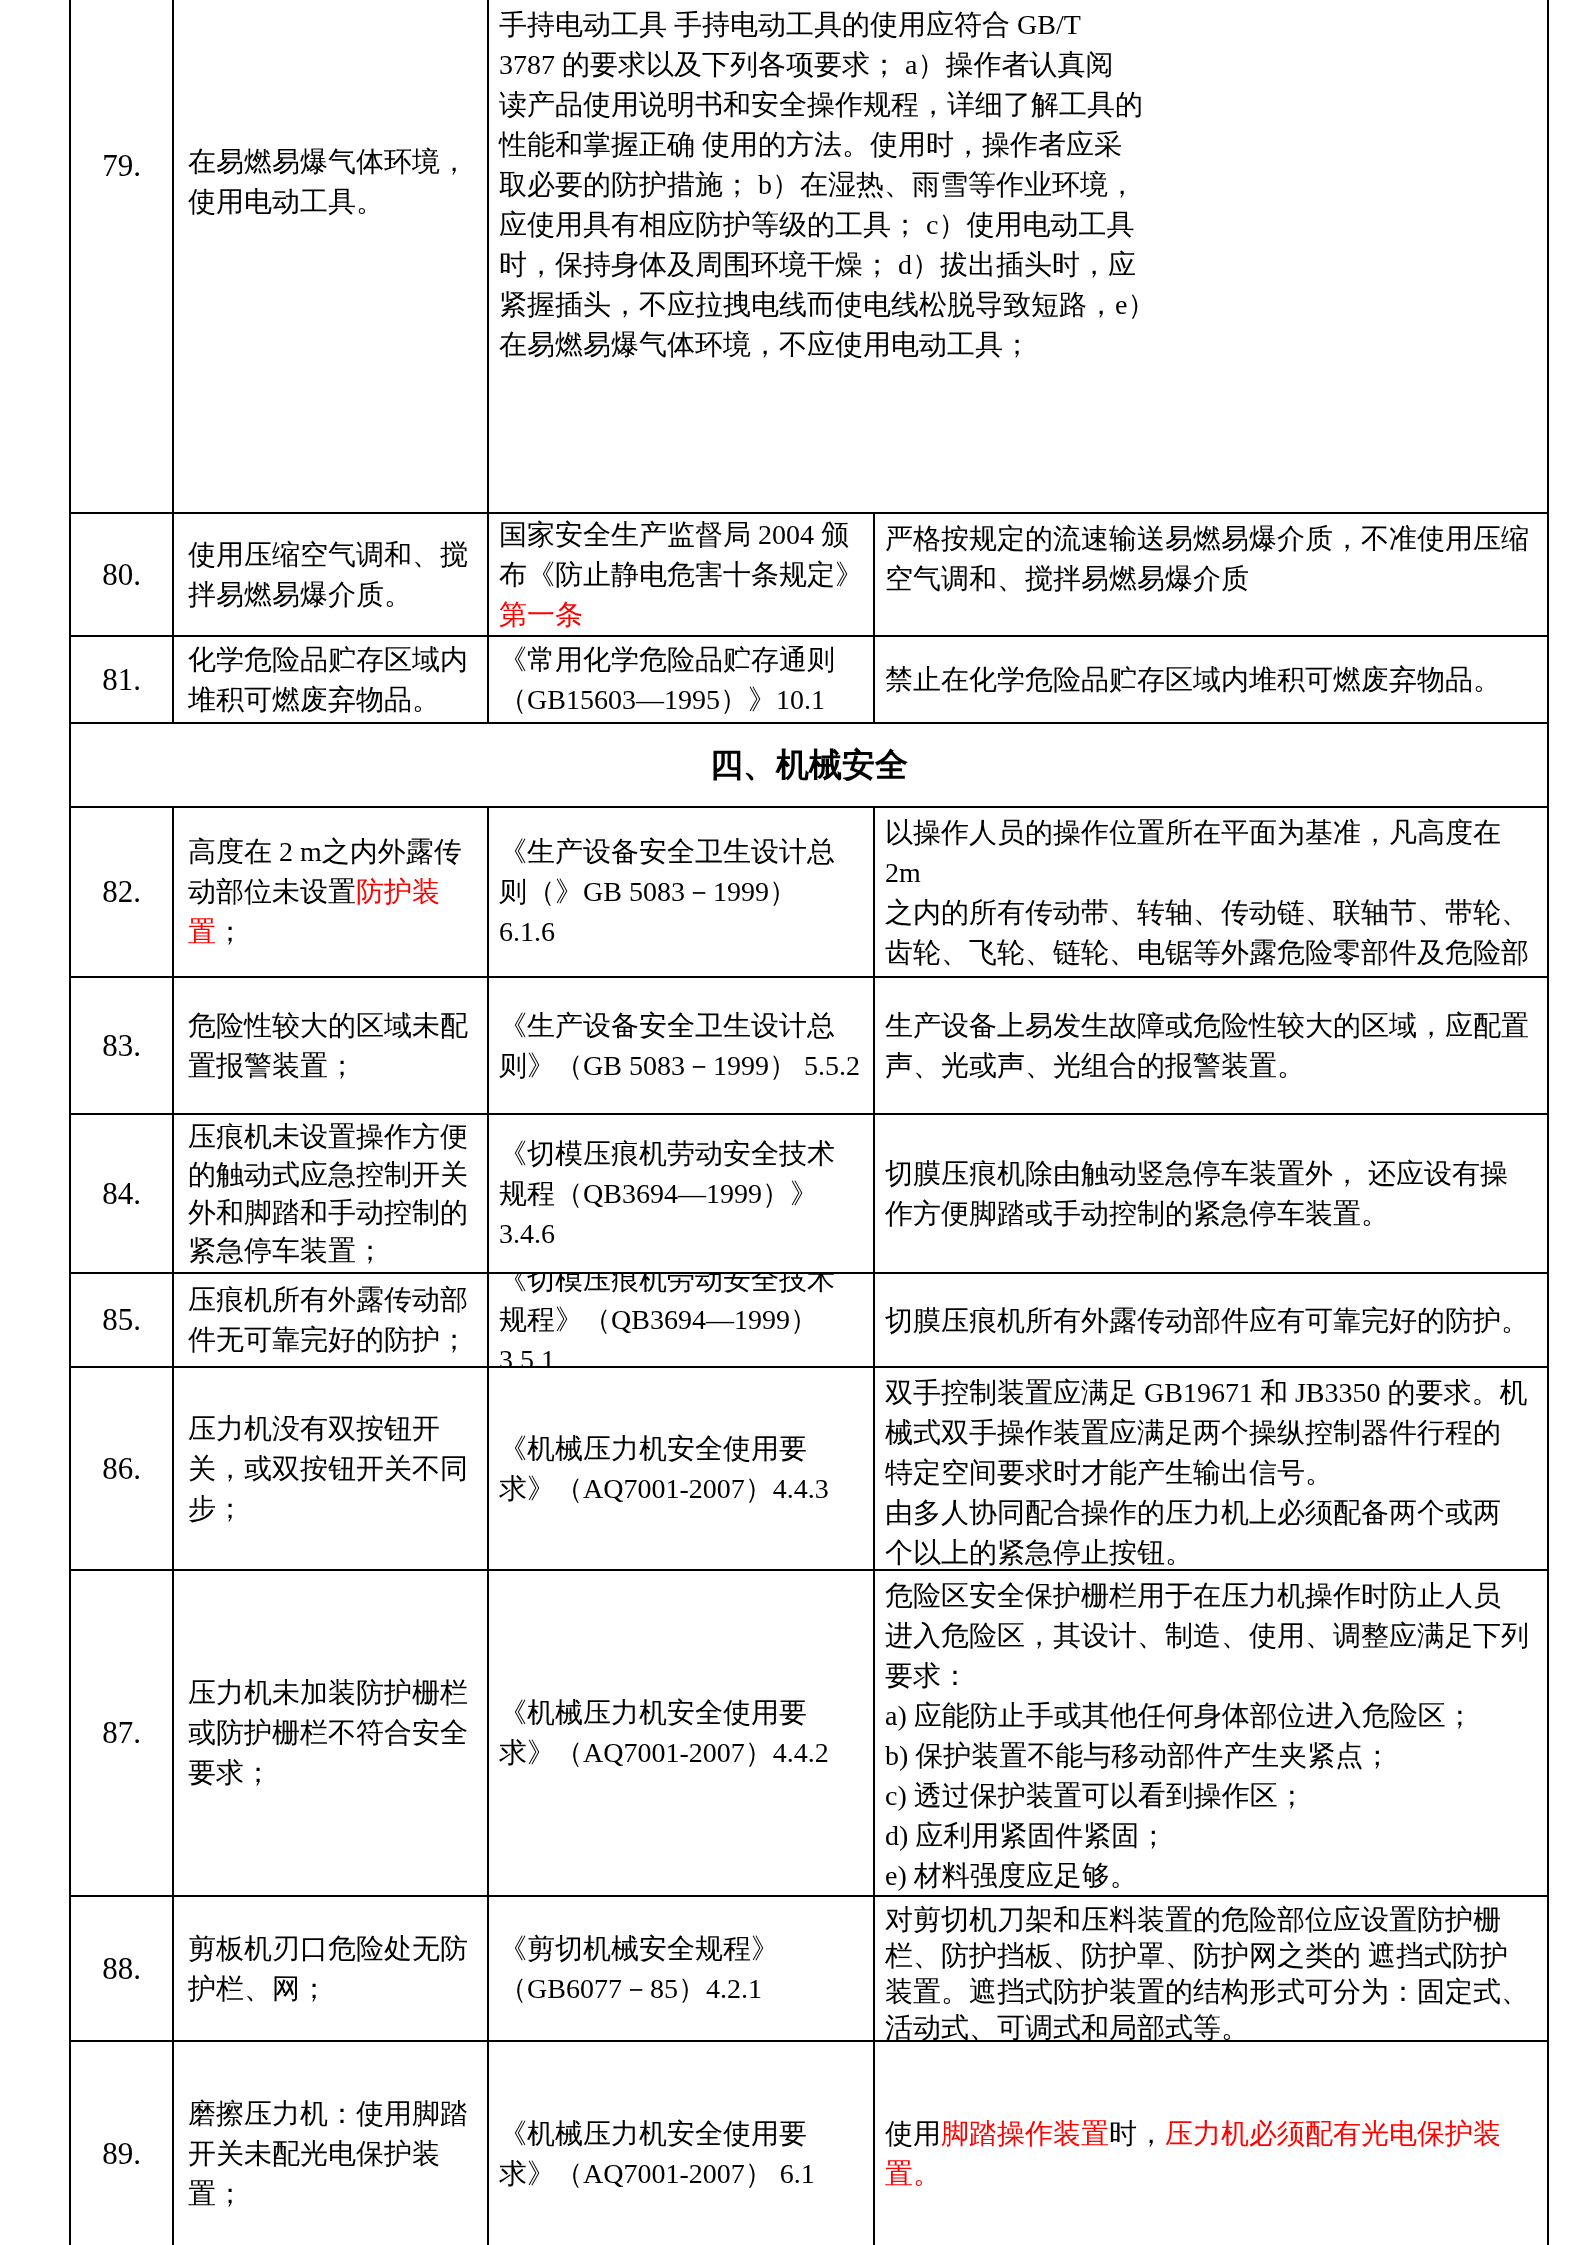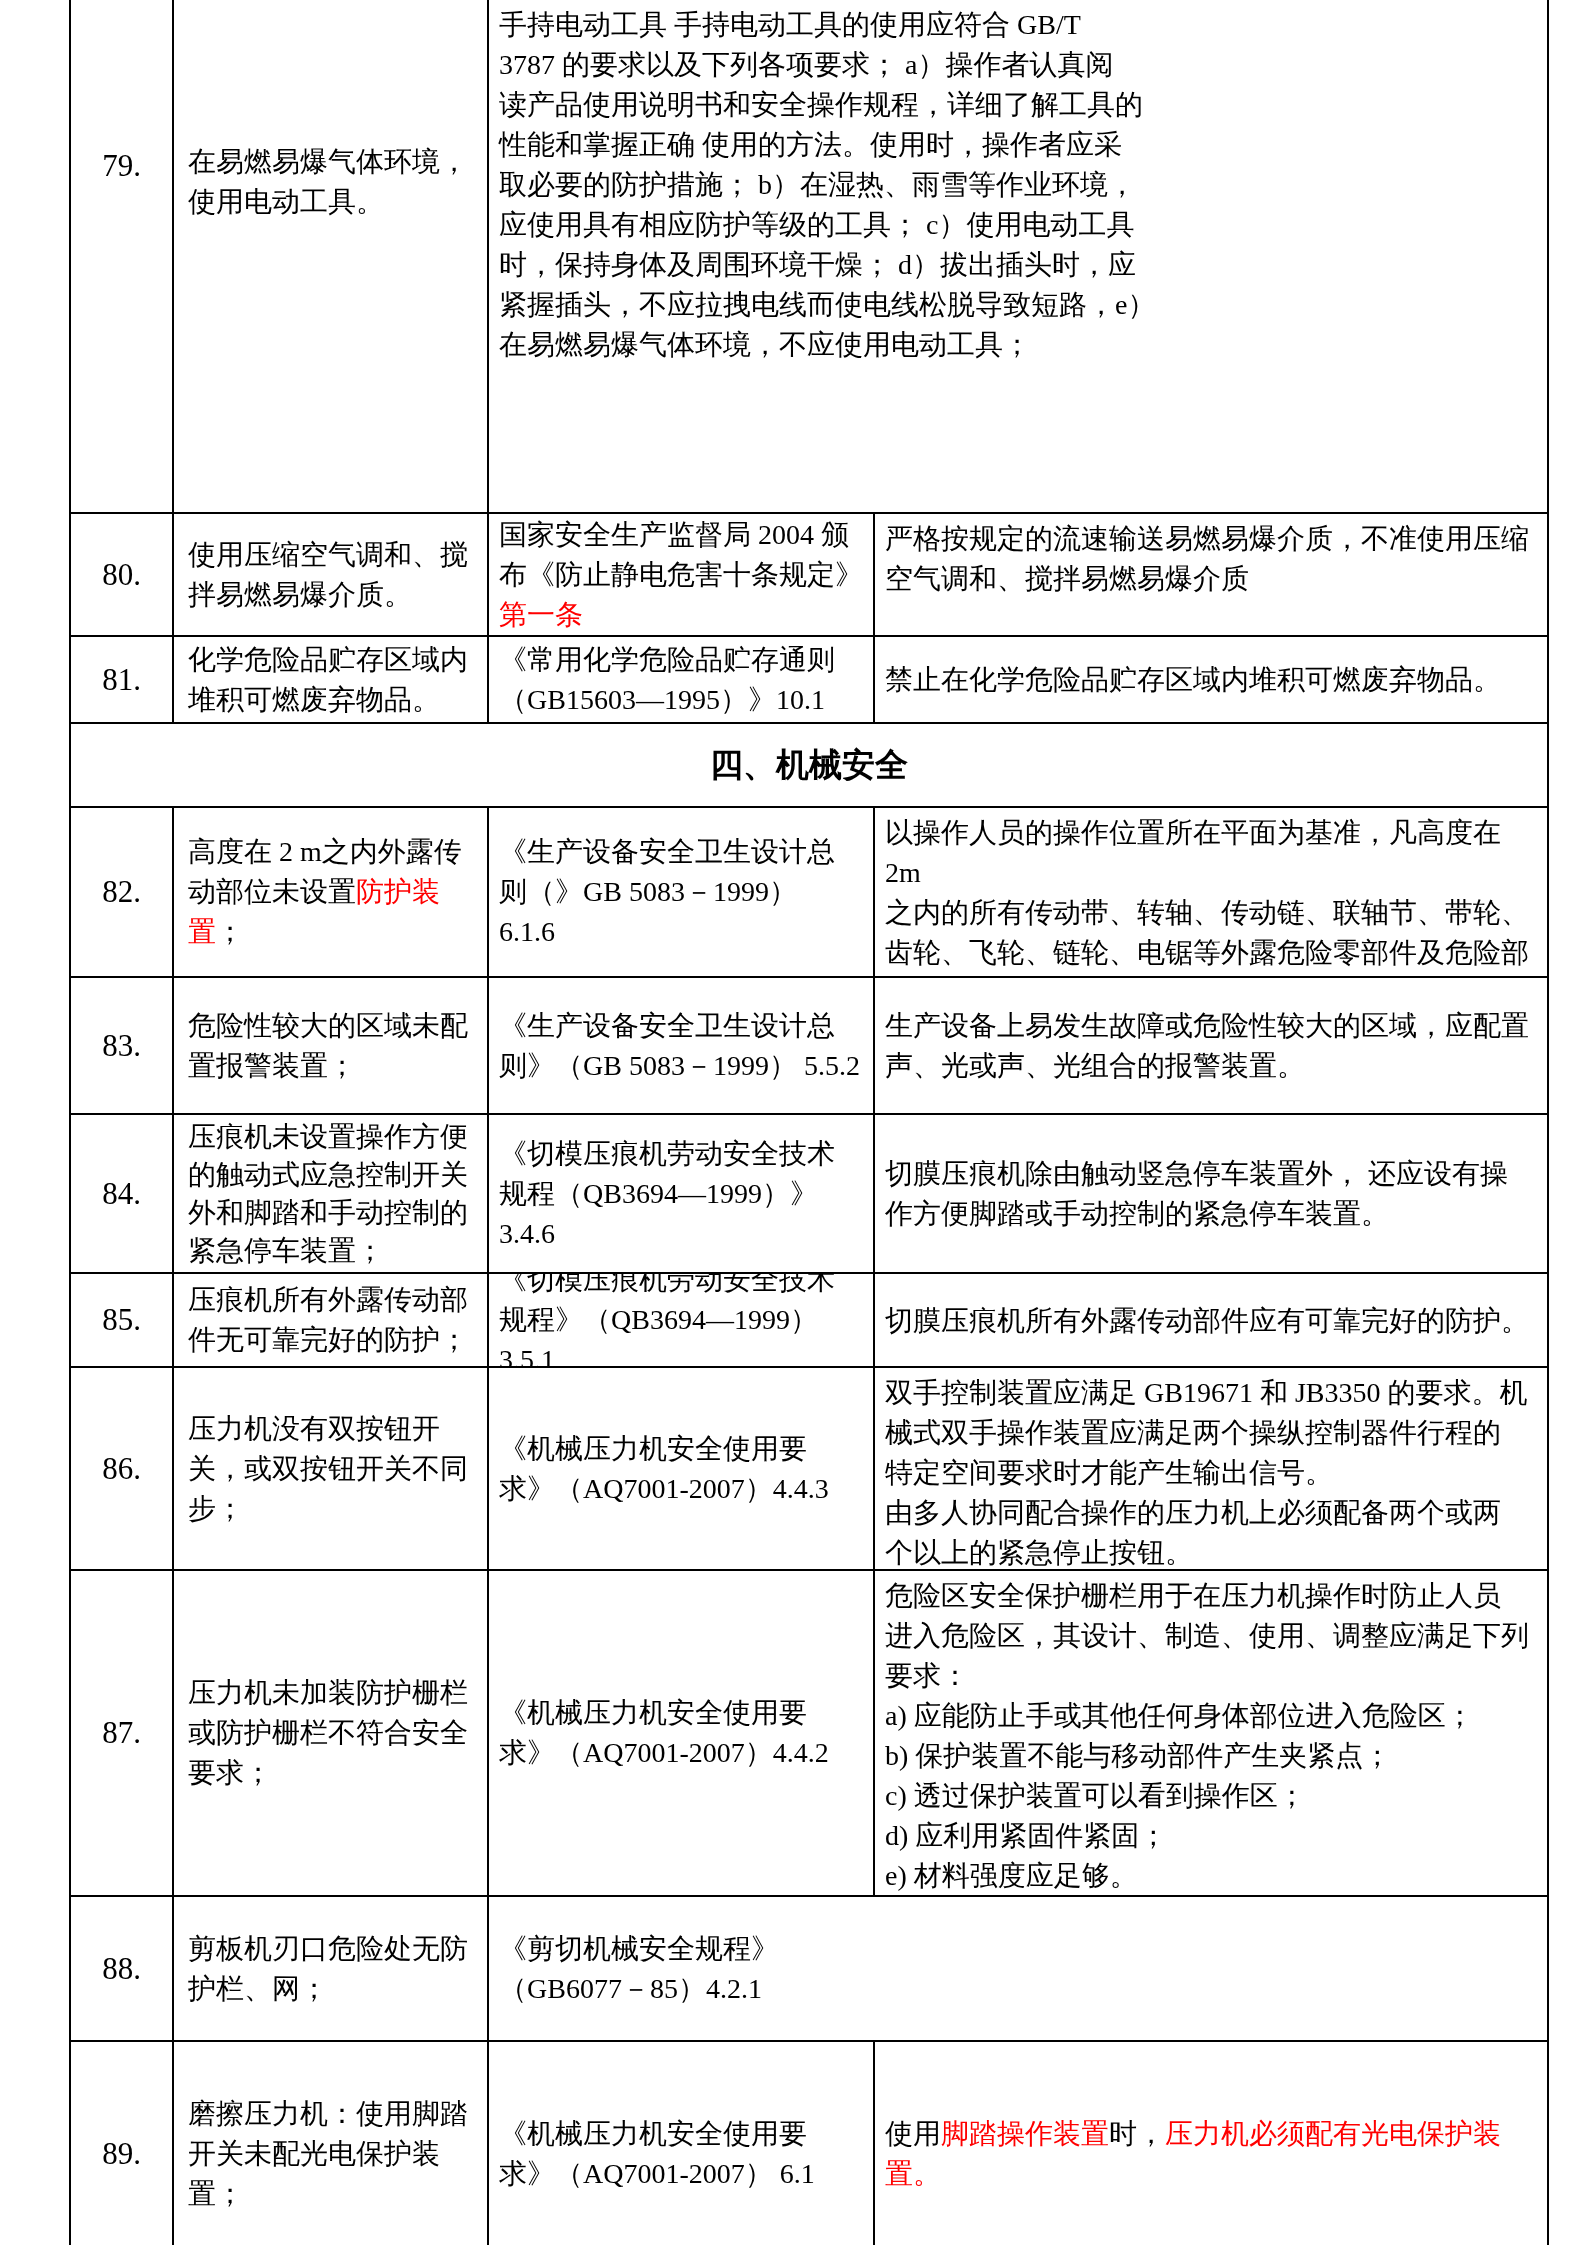--- a/index.html
+++ b/index.html
@@ -252,20 +252,26 @@
       <div class="row r88" style="height: 145px;">
     <div class="cell cell-num">88.</div>
     <div class="cell cell-desc">
       <div class="txt"><span>剪板机刃口危险处无防
 护栏、网；</span></div>
     </div>
     <div class="cell cell-ref">
       <div class="txt"><span>《剪切机械安全规程》
 （GB6077－85）4.2.1</span></div>
     </div>
+    <div class="cell cell-req">
+      <div class="txt"><span>对剪切机刀架和压料装置的危险部位应设置防护栅
+栏、防护挡板、防护罩、防护网之类的 遮挡式防护
+装置。遮挡式防护装置的结构形式可分为：固定式、
+活动式、可调式和局部式等。</span></div>
+    </div>
   </div>
       <div class="row r89 v-center" style="height: 225px;">
     <div class="cell cell-num">89.</div>
     <div class="cell cell-desc">
       <div class="txt"><span>磨擦压力机：使用脚踏
 开关未配光电保护装
 置；</span></div>
     </div>
     <div class="cell cell-ref">
       <div class="txt"><span>《机械压力机安全使用要

